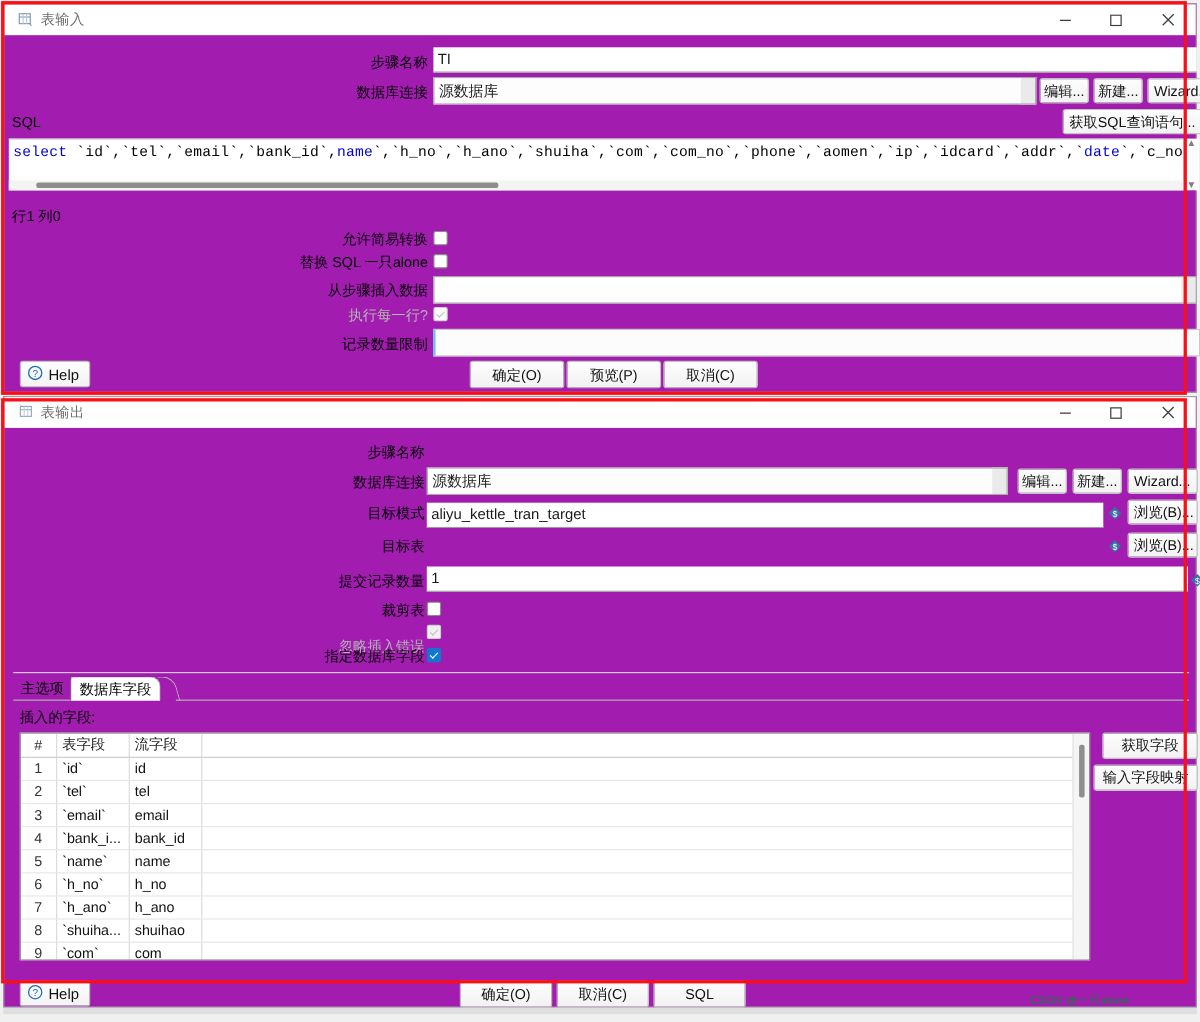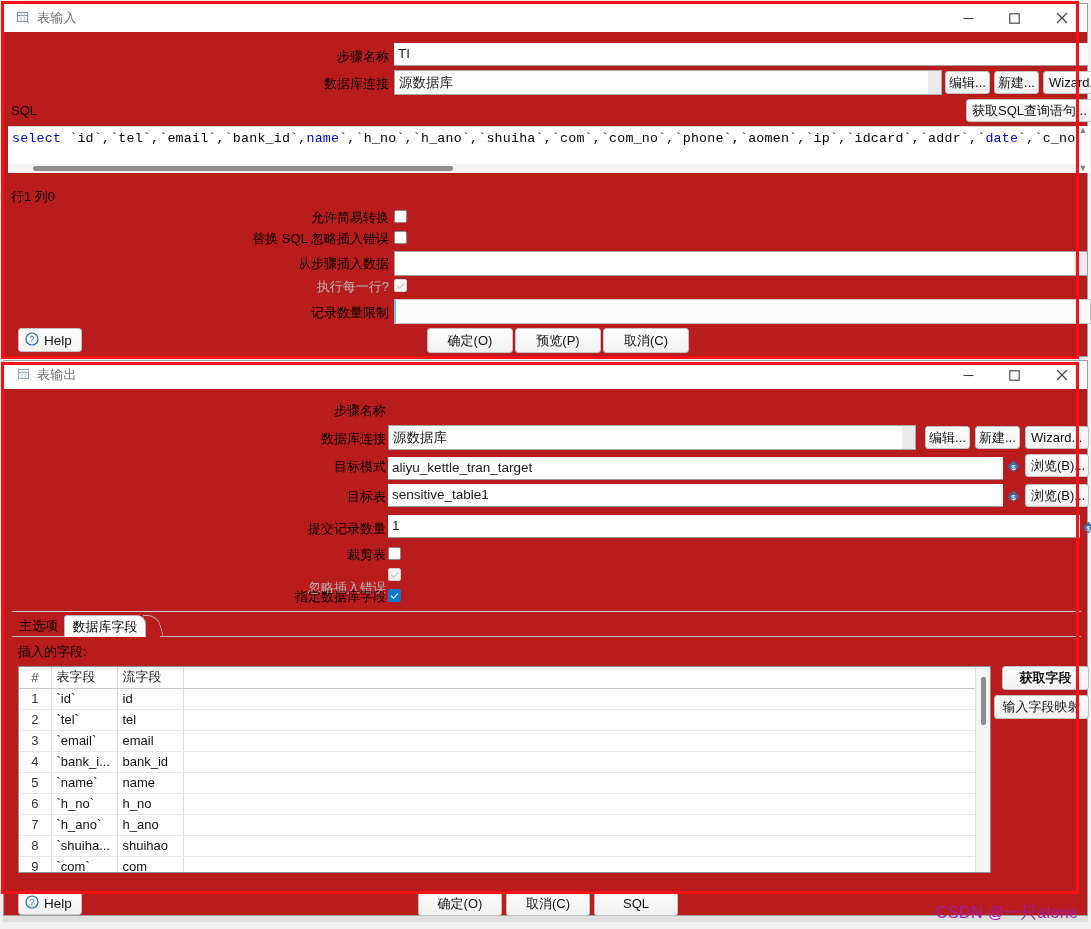--- a/index.html
+++ b/index.html
@@ -8,21 +8,21 @@
     width: 1091px; height: 929px;
     overflow: hidden;
     background: #ffffff;
     font-family: "Liberation Sans", sans-serif;
     font-size: 13px;
     color: #000000;
   }
   #root { position: relative; width: 1091px; height: 929px; background: #f0f0f0; }
 
   
-  .win { position: absolute; background: #b91c1c; border: 1px solid #a0a0a0; }
+  .win { position: absolute; background: #a21caf; border: 1px solid #a0a0a0; }
   .titlebar { position: relative; height: 28px; background: #ffffff; }
   .title-icon { position: absolute; left: 12px; top: 6px; width: 15px; height: 15px; }
   .title-text {
     position: absolute; left: 33px; top: 5px;
     font-size: 13px; color: #6e6e6e; letter-spacing: .3px;
     white-space: nowrap;
   }
   .win-ctl {
     position: absolute; top: 0; width: 46px; height: 28px;
     display: flex; align-items: center; justify-content: center;
@@ -131,21 +131,21 @@
   }
   table.grid th { color: #222; border-bottom: 1px solid #c9c9c9; }
   table.grid th.c0, table.grid td.c0 { text-align: center; color:#333; }
   .grid-vscroll { position: absolute; width: 15px; background: #f5f5f5; border-left: 1px solid #e0e0e0; }
   .grid-vthumb { position: absolute; width: 5px; background: #8e8e8e; border-radius: 2px; left: 5px; }
 
   .var-icon { position: absolute; width: 13px; height: 13px; }
 
   .ann { position: absolute; border: 3px solid #fa0f16; pointer-events: none; }
   .watermark {
-    position: absolute; font-size: 16px; color: #a21caf;
+    position: absolute; font-size: 10px; color: #15803d;
     white-space: nowrap; letter-spacing: .4px; text-align: right;
   }
   .status-line { position:absolute; font-size:13px; color:#000; white-space:nowrap; }
   .sep { position:absolute; background:#d6d6d6; height:1px; }
   .taskline { position:absolute; background:#dfdfdf; }
 </style>
 </head>
 <body>
 
 <div id="root">
@@ -205,21 +205,21 @@
     </div>
     <div class="sql-hscroll" style="left:4px; top:160px; width:1068px; height:9px;">
       <div class="sql-hthumb" style="left:25px; top:2px; width:420px;"></div>
     </div>
 
     <div class="status-line" style="left:7px; top:184px;">行1 列0</div>
 
     <span class="lbl" style="left:235px; top:205px; width:150px;">允许简易转换</span>
     <div class="cbx" style="left:390px; top:206px;"></div>
 
-    <span class="lbl" style="left:195px; top:226px; width:190px;">替换 SQL 忽略插入错误</span>
+    <span class="lbl" style="left:195px; top:226px; width:190px;">替换 SQL 一只alone</span>
     <div class="cbx" style="left:390px; top:227px;"></div>
 
     <span class="lbl" style="left:235px; top:251px; width:150px;">从步骤插入数据</span>
     <div class="field" style="left:390px; top:247px; width:694px; height:25px; line-height:23px; border-color:#a0a0a0;"></div>
     <div style="position:absolute; left:1070px; top:247px; width:14px; height:25px; background:#eaeaea; border:1px solid #a0a0a0; border-left:none;"></div>
 
     <span class="lbl dim" style="left:235px; top:274px; width:150px;">执行每一行?</span>
     <div class="cbx disabled-on" style="left:390px; top:275px; border-color:#d2d2d2; background:#fafafa;"></div>
 
     <span class="lbl" style="left:235px; top:300px; width:150px;">记录数量限制</span>
@@ -286,21 +286,20 @@
     <span class="var-icon" style="left:1003px; top:99px;">
       <svg width="13" height="13" viewBox="0 0 13 13">
         <polygon points="6.5,0.8 12.2,6.5 6.5,12.2 0.8,6.5" fill="#3b6ea5" stroke="#2b5party"></polygon>
         <polygon points="6.5,0.8 12.2,6.5 6.5,12.2 0.8,6.5" fill="#3b6ea5"></polygon>
         <text x="6.5" y="9.6" font-size="8" text-anchor="middle" fill="#ffffff" font-family="Liberation Sans, sans-serif">$</text>
       </svg>
     </span>
     <div class="btn" style="left:1021px; top:93px; width:64px; height:23px; justify-content:flex-start; padding-left:5px;">浏览(B)...</div>
 
     <span class="lbl" style="left:232px; top:127px; width:150px;">目标表</span>
-    <div class="field flat" style="left:384px; top:123px; width:615px; height:23px; line-height:21px;">sensitive_table1</div>
     <span class="var-icon" style="left:1003px; top:129px;">
       <svg width="13" height="13" viewBox="0 0 13 13">
         <polygon points="6.5,0.8 12.2,6.5 6.5,12.2 0.8,6.5" fill="#3b6ea5"></polygon>
         <text x="6.5" y="9.6" font-size="8" text-anchor="middle" fill="#ffffff" font-family="Liberation Sans, sans-serif">$</text>
       </svg>
     </span>
     <div class="btn" style="left:1021px; top:123px; width:64px; height:23px; justify-content:flex-start; padding-left:5px;">浏览(B)...</div>
 
     <span class="lbl" style="left:232px; top:159px; width:150px;">提交记录数量</span>
     <div class="field flat" style="left:384px; top:154px; width:692px; height:23px; line-height:21px;">1</div>
@@ -403,21 +402,21 @@
               <td>com</td>
               <td></td>
             </tr>
           </tbody>
       </table>
       <div class="grid-vscroll" style="right:0; top:0; height:205px;">
         <div class="grid-vthumb" style="top:10px; height:48px;"></div>
       </div>
     </div>
 
-    <div class="btn" style="left:998px; top:305px; width:87px; height:24px;font-weight:bold;">获取字段</div>
+    <div class="btn" style="left:998px; top:305px; width:87px; height:24px;">获取字段</div>
     <div class="btn" style="left:990px; top:334px; width:95px; height:24px;">输入字段映射</div>
 
     <div class="help-btn" style="left:14px; top:530px;">
       <span>
         <svg width="14" height="14" viewBox="0 0 14 14">
           <circle cx="7" cy="7" r="6" fill="none" stroke="#1f6fb4" stroke-width="1.2"></circle>
           <text x="7" y="10.4" font-size="9" text-anchor="middle" fill="#1f6fb4" font-family="Liberation Sans, sans-serif">?</text>
         </svg>
       </span>
       <span>Help</span>

